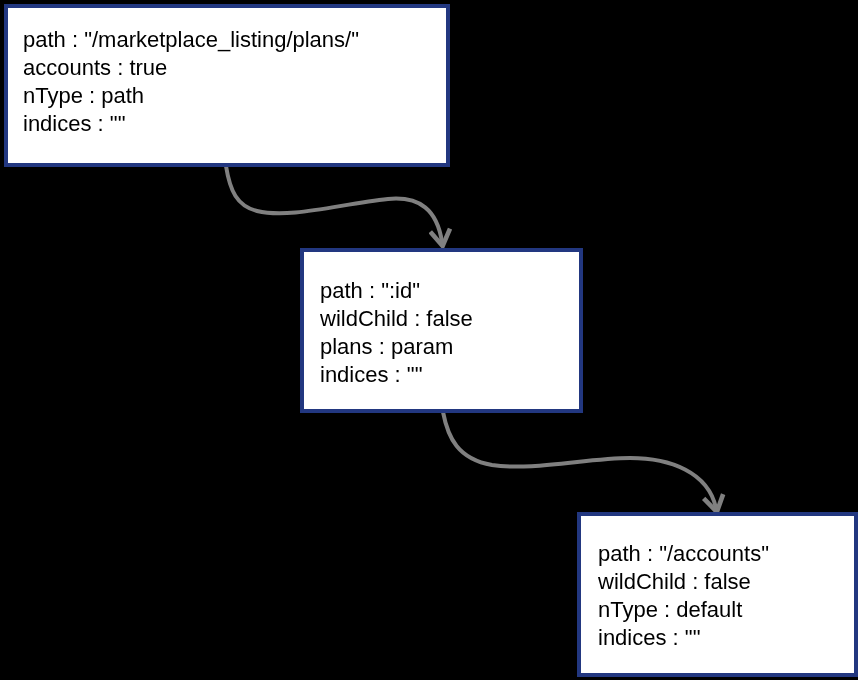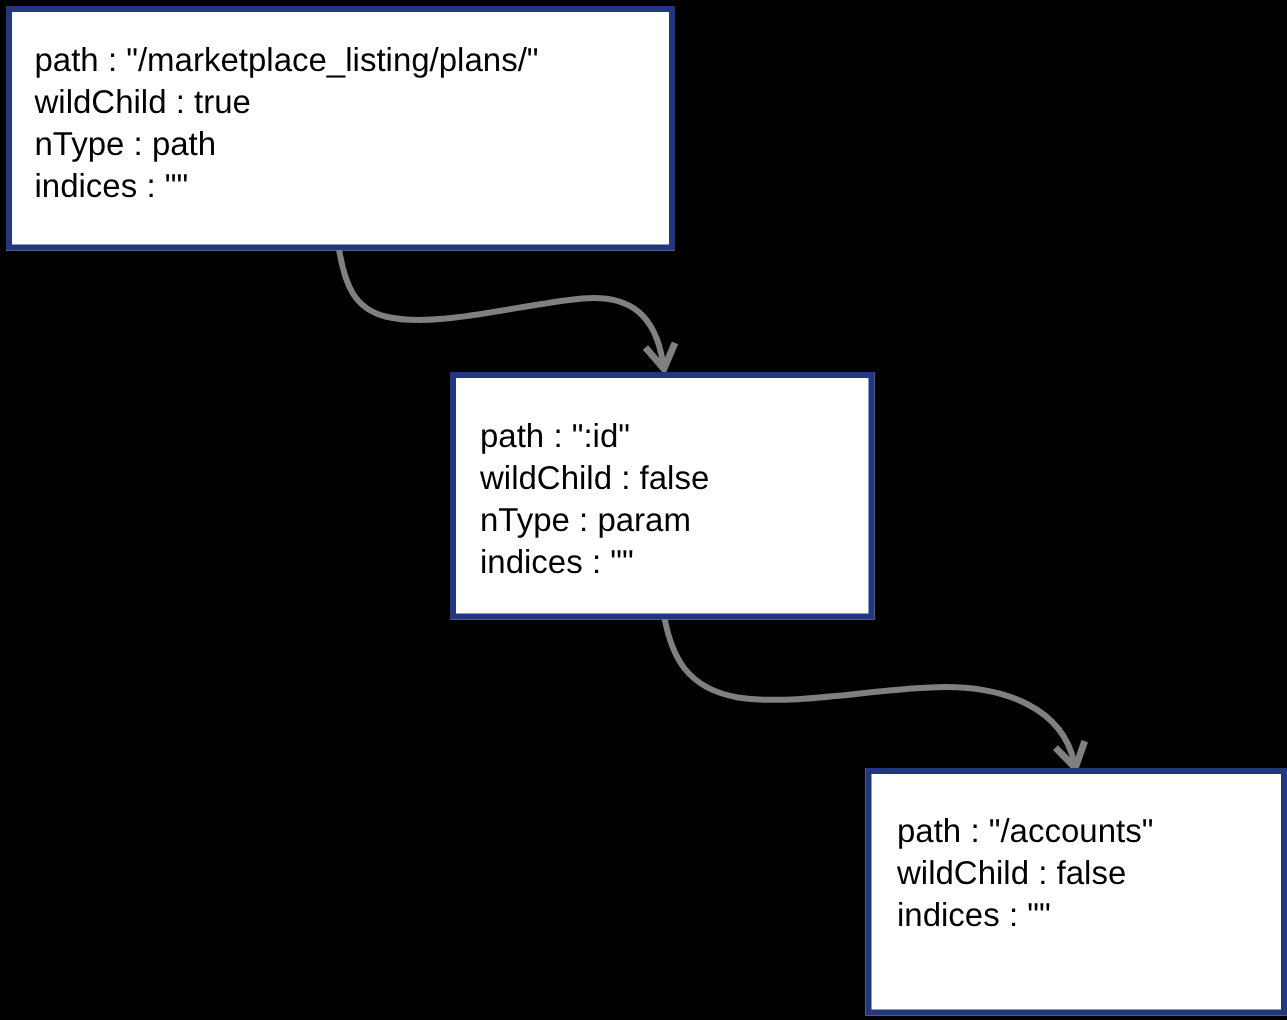--- a/index.html
+++ b/index.html
@@ -66,31 +66,32 @@
       <marker id="vee" viewBox="0 0 12 12" refX="8" refY="6" markerWidth="24" markerHeight="24" markerUnits="userSpaceOnUse" orient="auto">
         <path d="M2 1 L10 6 L2 11" fill="none" stroke="#808080" stroke-width="2.3" stroke-linecap="butt" stroke-linejoin="miter"></path>
       </marker>
     </defs>
     <path d="M 226 166 C 230 191, 237 206, 257 211 C 290 219, 340 204, 388 199 C 420 196, 437 210, 442 242" fill="none" stroke="#808080" stroke-width="4" marker-end="url(#vee)"></path>
     <path d="M 443 412 C 448 438, 458 459, 492 465 C 532 471, 588 458, 630 458 C 670 458, 708 472, 716 508" fill="none" stroke="#808080" stroke-width="4" marker-end="url(#vee)"></path>
   </svg>
 
   <div class="node node-root">
     <div class="line">path : "/marketplace_listing/plans/"</div>
-    <div class="line">wildChild : true</div>
+    <div class="line">accounts : true</div>
     <div class="line">nType : path</div>
     <div class="line">indices : ""</div>
   </div>
 
   <div class="node node-param">
     <div class="line">path : ":id"</div>
     <div class="line">wildChild : false</div>
-    <div class="line">nType : param</div>
+    <div class="line">plans : param</div>
     <div class="line">indices : ""</div>
   </div>
 
   <div class="node node-default">
     <div class="line">path : "/accounts"</div>
     <div class="line">wildChild : false</div>
+    <div class="line">nType : default</div>
     <div class="line">indices : ""</div>
   </div>
 
 </div>
 
 </body></html>

